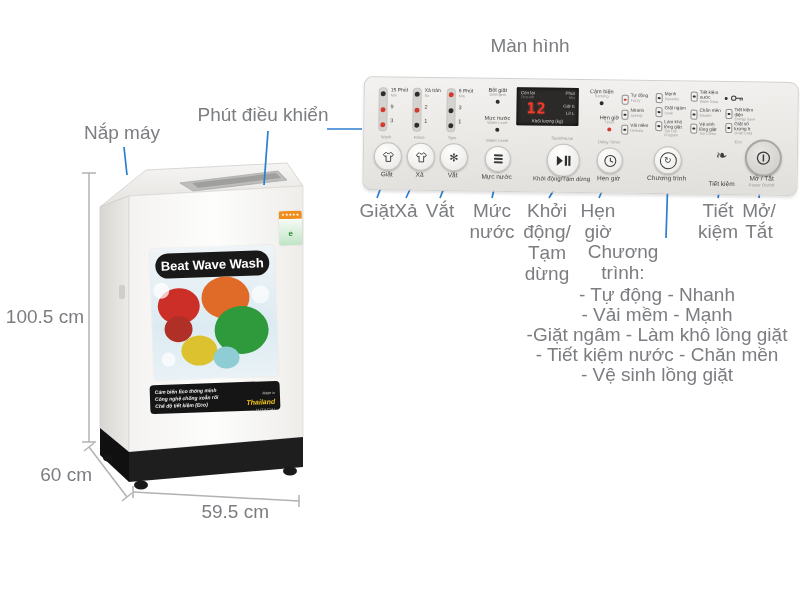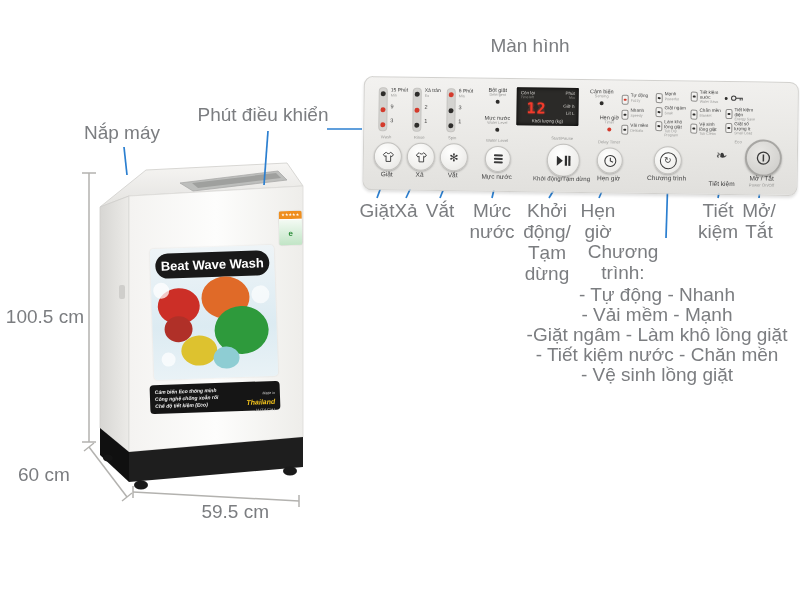--- a/index.html
+++ b/index.html
@@ -160,21 +160,21 @@
 <div class="energy">
   <div class="stars">★★★★★</div>
   <div class="bodyg">e</div>
 </div>
 
 <div class="lbl" style="left:465px;top:35px;width:130px">Màn hình</div>
 <div class="lbl" style="left:72px;top:122px;width:100px">Nắp máy</div>
 <div class="lbl" style="left:178px;top:104px;width:170px">Phút điều khiển</div>
 
 <div class="dimlbl" style="left:0;top:306px;width:84px;text-align:right">100.5 cm</div>
-<div class="dimlbl" style="left:18px;top:464px;width:74px;text-align:left">60 cm</div>
+<div class="dimlbl" style="left:18px;top:464px;width:74px;text-align:right">60 cm</div>
 <div class="dimlbl" style="left:179px;top:501px;width:90px;text-align:right">59.5 cm</div>
 
 <div class="lbl" style="left:355px;top:200px;width:44px">Giặt</div>
 <div class="lbl" style="left:388px;top:200px;width:36px">Xả</div>
 <div class="lbl" style="left:420px;top:200px;width:40px">Vắt</div>
 <div class="lbl" style="left:464px;top:200px;width:56px">Mức nước</div>
 <div class="lbl" style="left:517px;top:200px;width:60px">Khởi động/ Tạm dừng</div>
 <div class="lbl" style="left:574px;top:200px;width:48px">Hẹn giờ</div>
 <div class="lbl" style="left:581px;top:241px;width:84px">Chương trình:</div>
 <div class="lbl" style="left:692px;top:200px;width:52px">Tiết kiệm</div>

